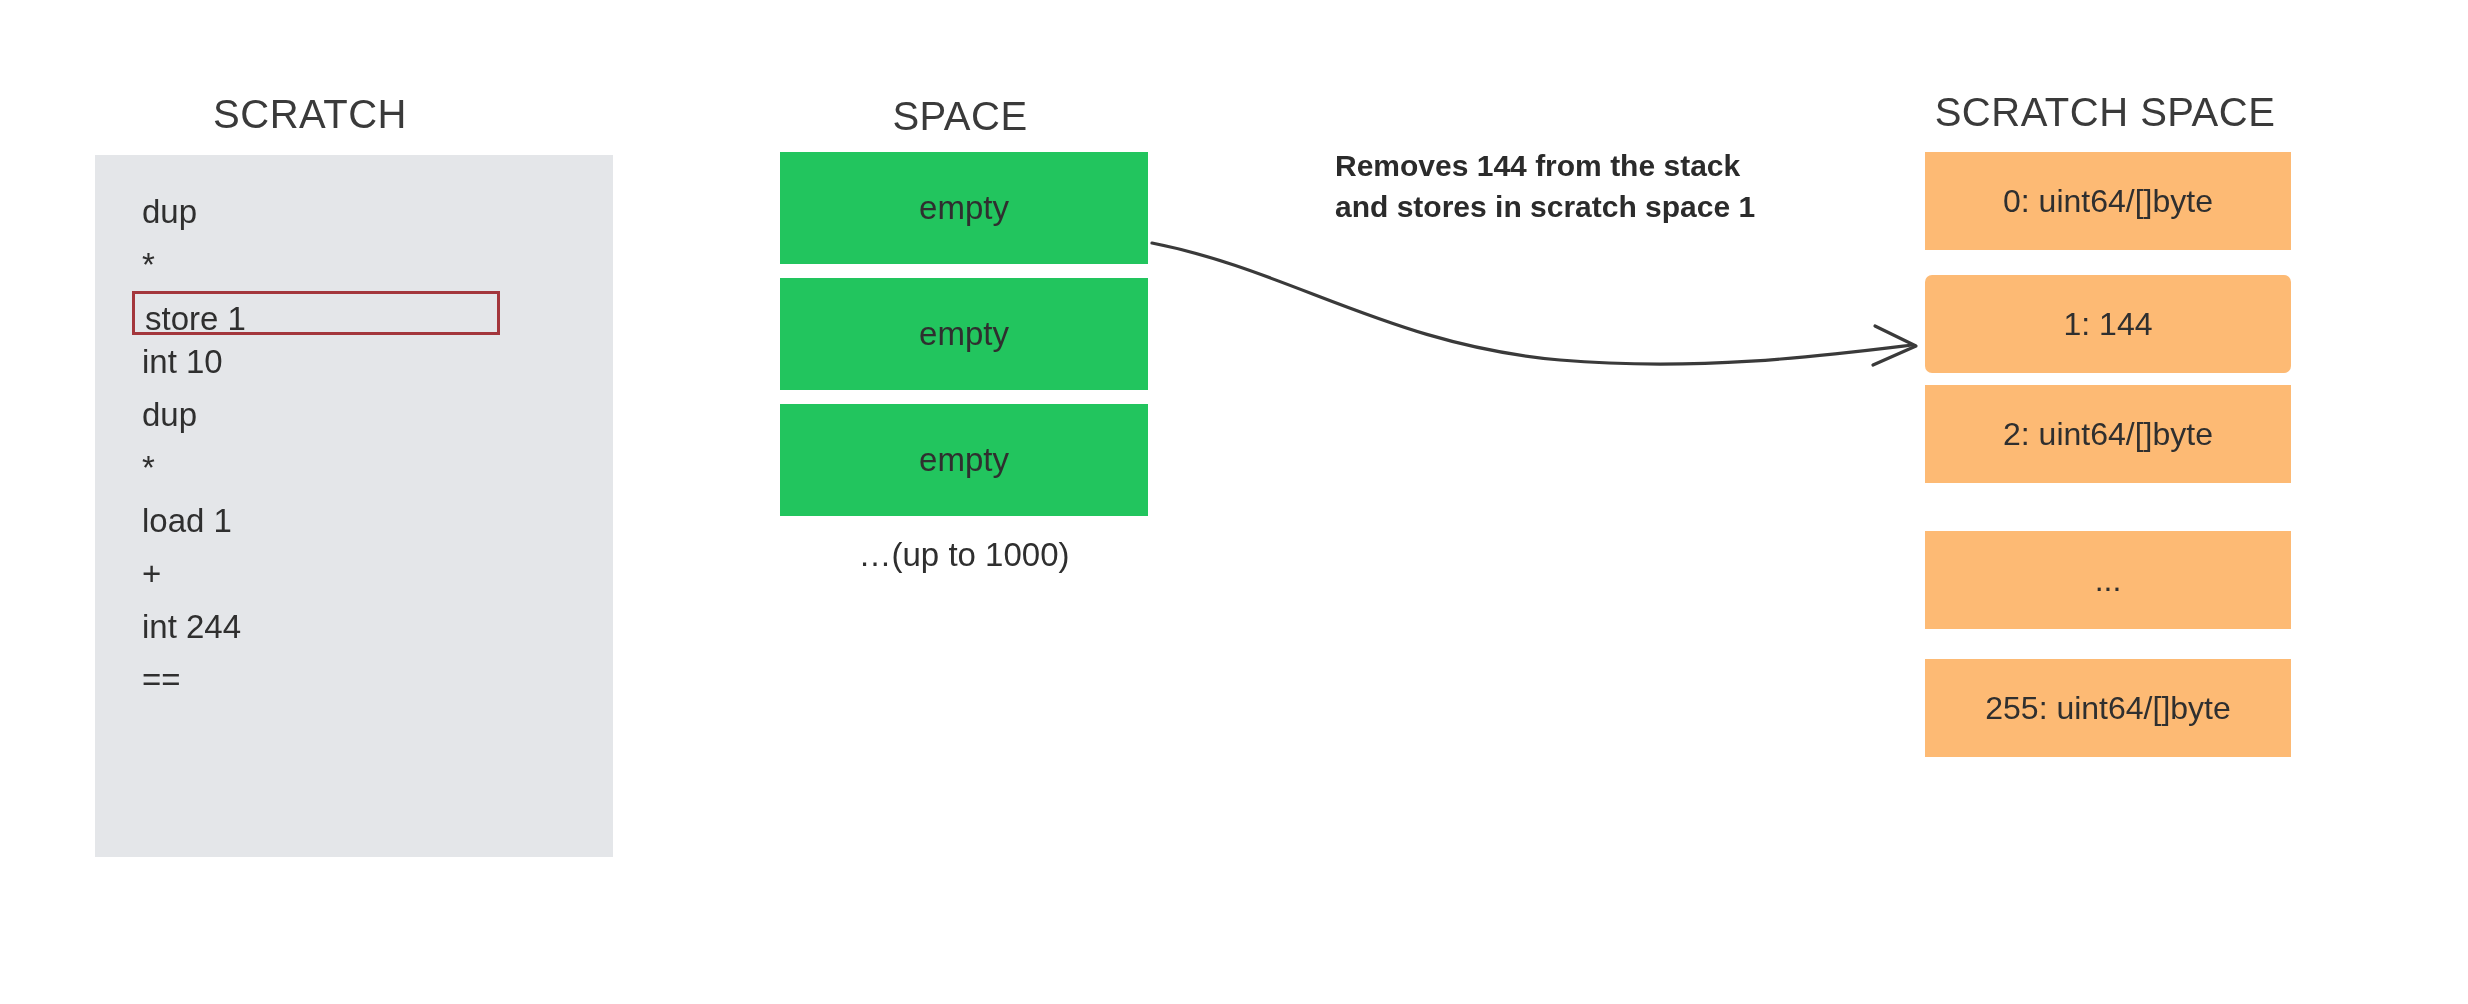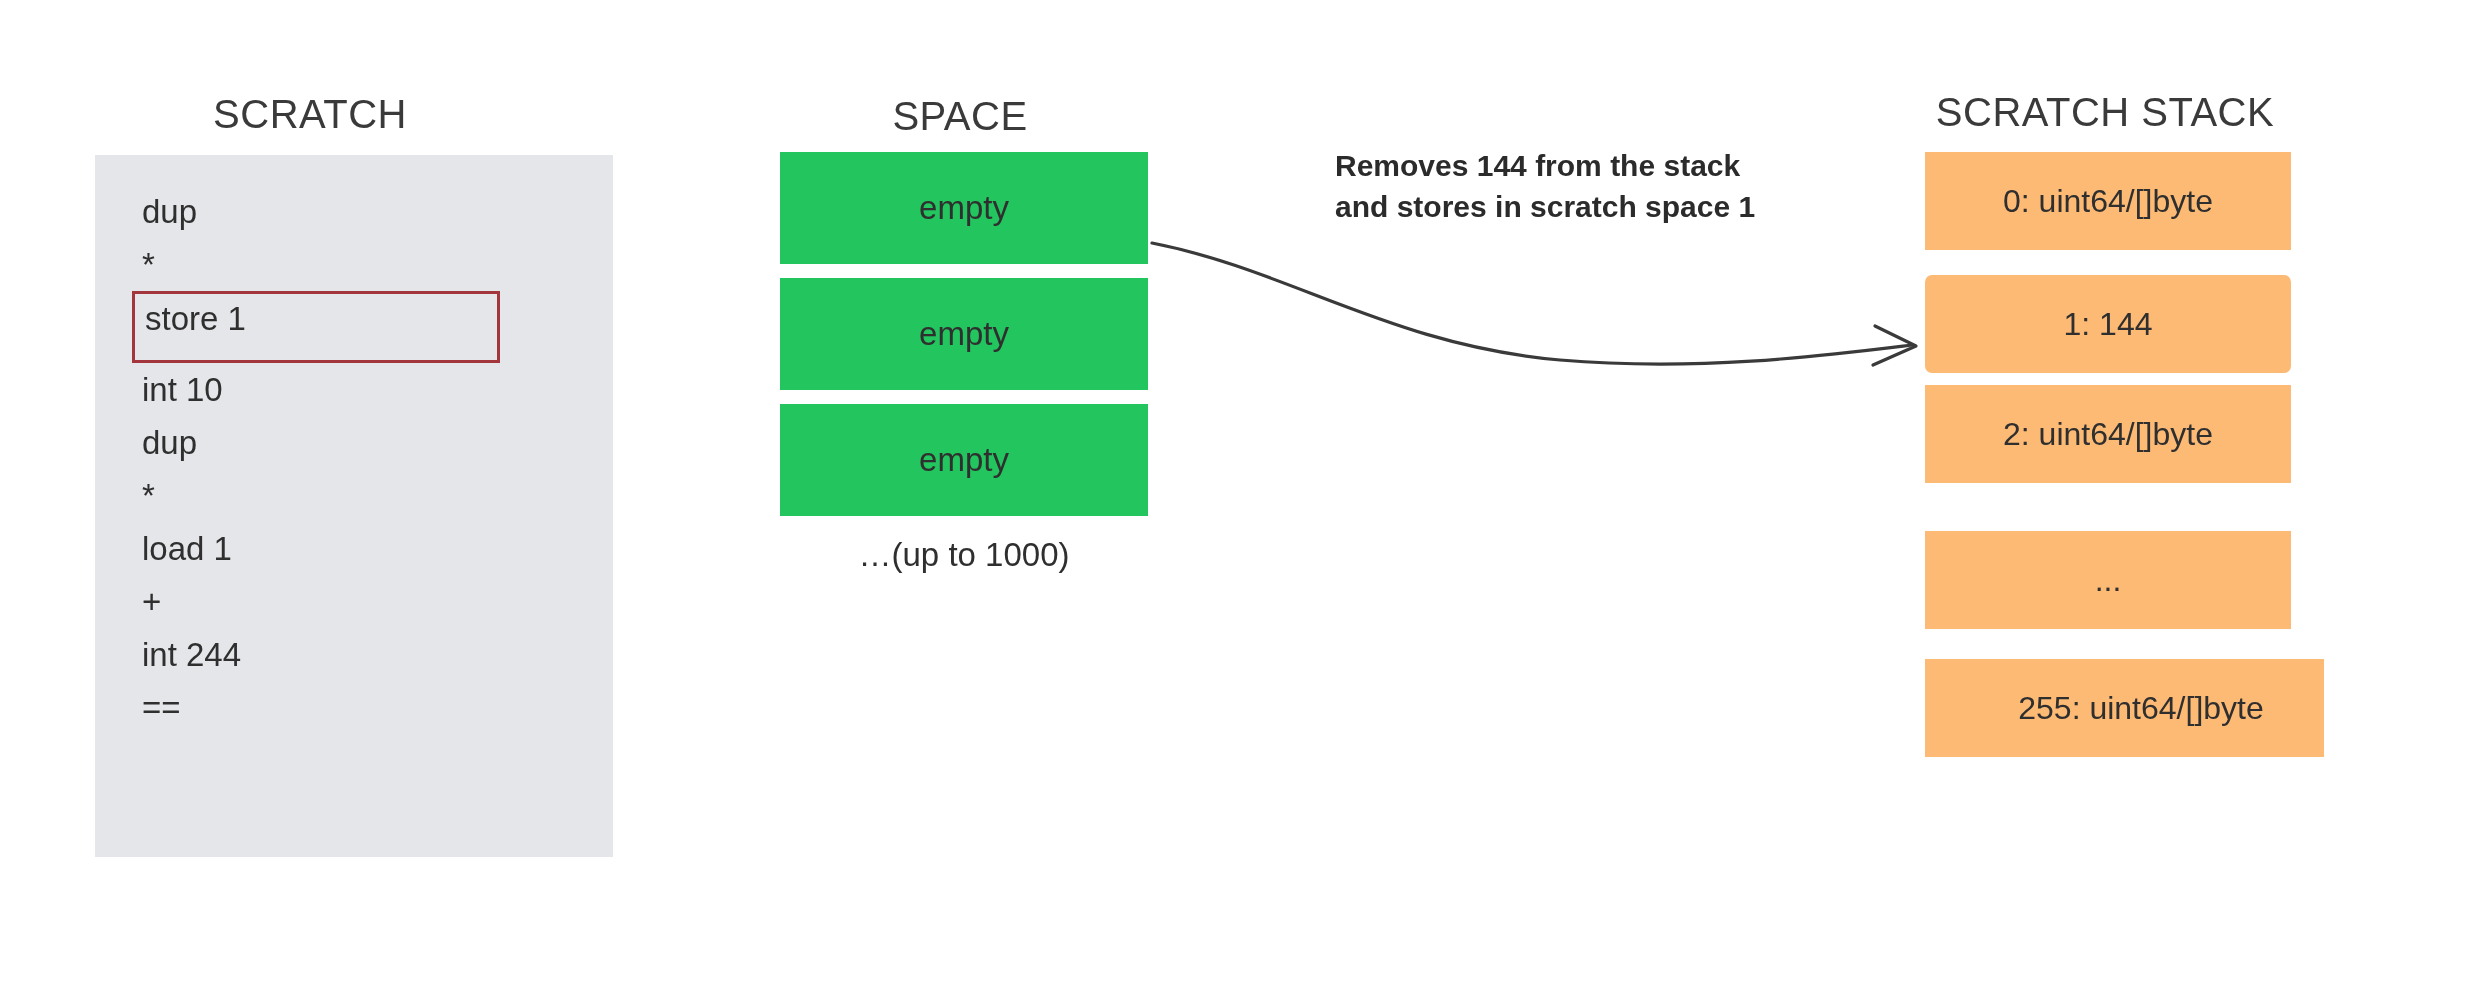--- a/index.html
+++ b/index.html
@@ -58,21 +58,21 @@
     color: #2f2f2f;
     white-space: nowrap;
     padding-left: 5px;
   }
   .program-line.highlight {
     border: 3px solid #a3363c;
     box-sizing: border-box;
     width: 368px;
     margin-left: -5px;
     padding-left: 10px;
-    height: 72px;
+    height: 44px;
     line-height: 50px;
   }
 
   
   .stack-cell {
     position: absolute;
     left: 780px;
     width: 368px;
     height: 112px;
     background: #22c55e;
@@ -108,21 +108,21 @@
     align-items: center;
     justify-content: center;
     font-size: 32px;
     color: #2f2f2f;
     white-space: nowrap;
   }
   #scratch-cell-0 { top: 152px; }
   #scratch-cell-1 { top: 275px; border-radius: 7px; }
   #scratch-cell-2 { top: 385px; text-align: center; }
   #scratch-cell-3 { top: 531px; }
-  #scratch-cell-4 { top: 659px; padding-left: 33px; }
+  #scratch-cell-4 { top: 659px; }
 
   
   #annotation-text {
     position: absolute;
     left: 1335px;
     top: 146px;
     width: 470px;
     font-size: 30px;
     line-height: 1.35;
     color: #2b2b2b;
@@ -163,21 +163,21 @@
   </div>
 
   <div class="section-title" id="title-stack">SPACE</div>
 
   <div class="stack-cell" id="stack-cell-0">empty</div>
   <div class="stack-cell" id="stack-cell-1">empty</div>
   <div class="stack-cell" id="stack-cell-2">empty</div>
 
   <div id="stack-overflow-note">…(up to 1000)</div>
 
-  <div class="section-title" id="title-scratch">SCRATCH STACK</div>
+  <div class="section-title" id="title-scratch">SCRATCH SPACE</div>
 
   <div class="scratch-cell" id="scratch-cell-0">0: uint64/[]byte</div>
   <div class="scratch-cell" id="scratch-cell-1">1: 144</div>
   <div class="scratch-cell" id="scratch-cell-2">2: uint64/[]byte</div>
   <div class="scratch-cell" id="scratch-cell-3">...</div>
   <div class="scratch-cell" id="scratch-cell-4">255: uint64/[]byte</div>
 
   <div id="annotation-text">
     <span class="line">Removes 144 from the stack</span>
     <span class="line">and stores in scratch space 1</span>

